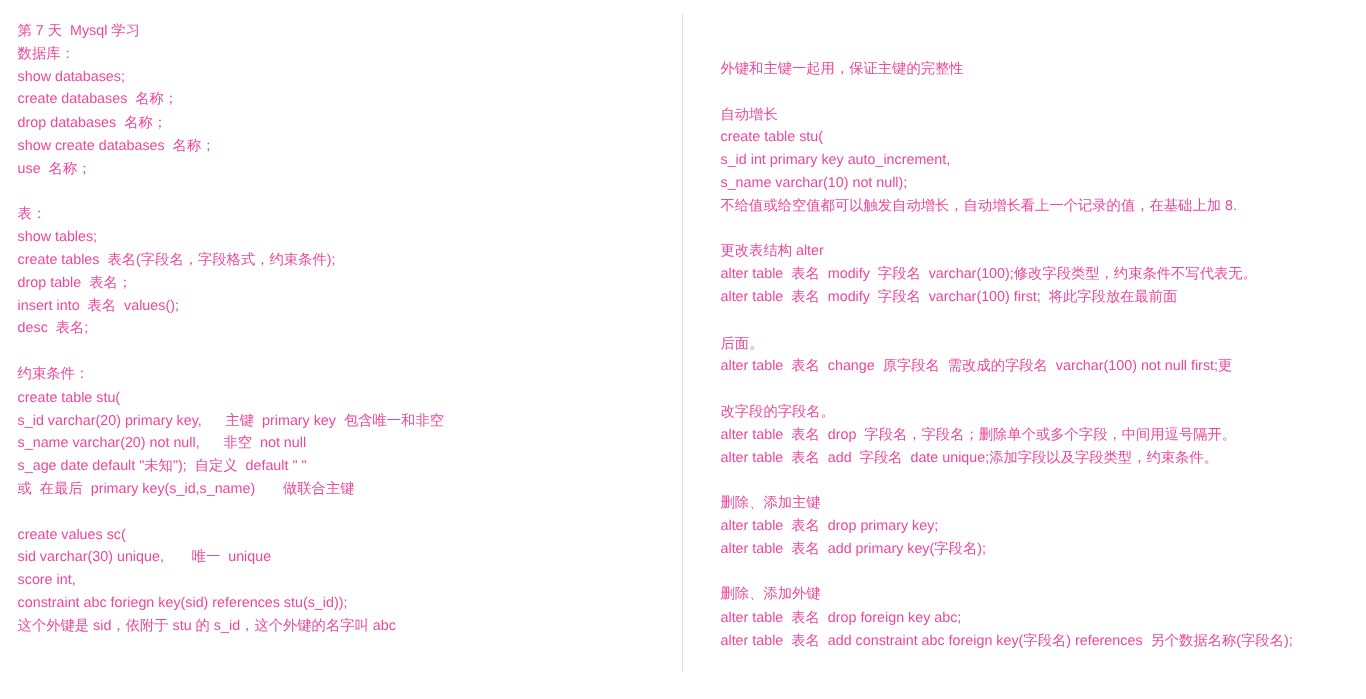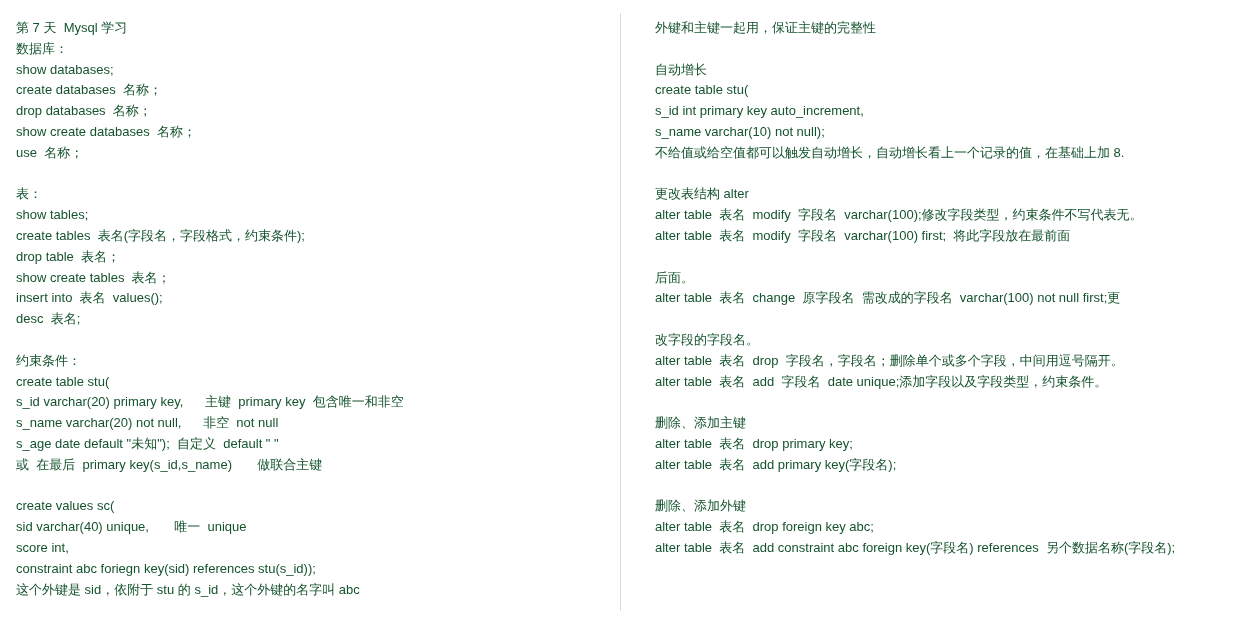--- a/index.html
+++ b/index.html
@@ -7,29 +7,29 @@
     padding: 0;
     background: #ffffff;
   }
   .page {
     position: relative;
     width: 1242px;
     height: 635px;
     background: #ffffff;
     font-family: "Liberation Sans", "DejaVu Sans", sans-serif;
     font-size: 13px;
-    color: #14532d;
+    color: #ec4899;
     overflow: hidden;
   }
   .col {
     position: absolute;
     top: 18px;
   }
   .col-left  { left: 16px;  width: 585px; }
-  .col-right { left: 655px; width: 575px; }
+  .col-right { left: 655px; width: 575px; margin-top: 34px; }
   .divider {
     position: absolute;
     left: 620px;
     top: 13px;
     width: 1px;
     height: 598px;
     background: #dcdcdc;
   }
   .line {
     min-height: 20.8px;
@@ -48,33 +48,32 @@
       <div class="line">show databases;</div>
       <div class="line">create databases  名称；</div>
       <div class="line">drop databases  名称；</div>
       <div class="line">show create databases  名称；</div>
       <div class="line">use  名称；</div>
       <div class="line"></div>
       <div class="line">表：</div>
       <div class="line">show tables;</div>
       <div class="line">create tables  表名(字段名，字段格式，约束条件);</div>
       <div class="line">drop table  表名；</div>
-      <div class="line">show create tables  表名；</div>
       <div class="line">insert into  表名  values();</div>
       <div class="line">desc  表名;</div>
       <div class="line"></div>
       <div class="line">约束条件：</div>
       <div class="line">create table stu(</div>
       <div class="line">s_id varchar(20) primary key,      主键  primary key  包含唯一和非空</div>
       <div class="line">s_name varchar(20) not null,      非空  not null</div>
       <div class="line">s_age date default "未知");  自定义  default " "</div>
       <div class="line">或  在最后  primary key(s_id,s_name)       做联合主键</div>
       <div class="line"></div>
       <div class="line">create values sc(</div>
-      <div class="line">sid varchar(40) unique,       唯一  unique</div>
+      <div class="line">sid varchar(30) unique,       唯一  unique</div>
       <div class="line">score int,</div>
       <div class="line">constraint abc foriegn key(sid) references stu(s_id));</div>
       <div class="line">这个外键是 sid，依附于 stu 的 s_id，这个外键的名字叫 abc</div>
     </div>
 
   <div class="divider"></div>
 
   <div class="col col-right">
       <div class="line">外键和主键一起用，保证主键的完整性</div>
       <div class="line"></div>

